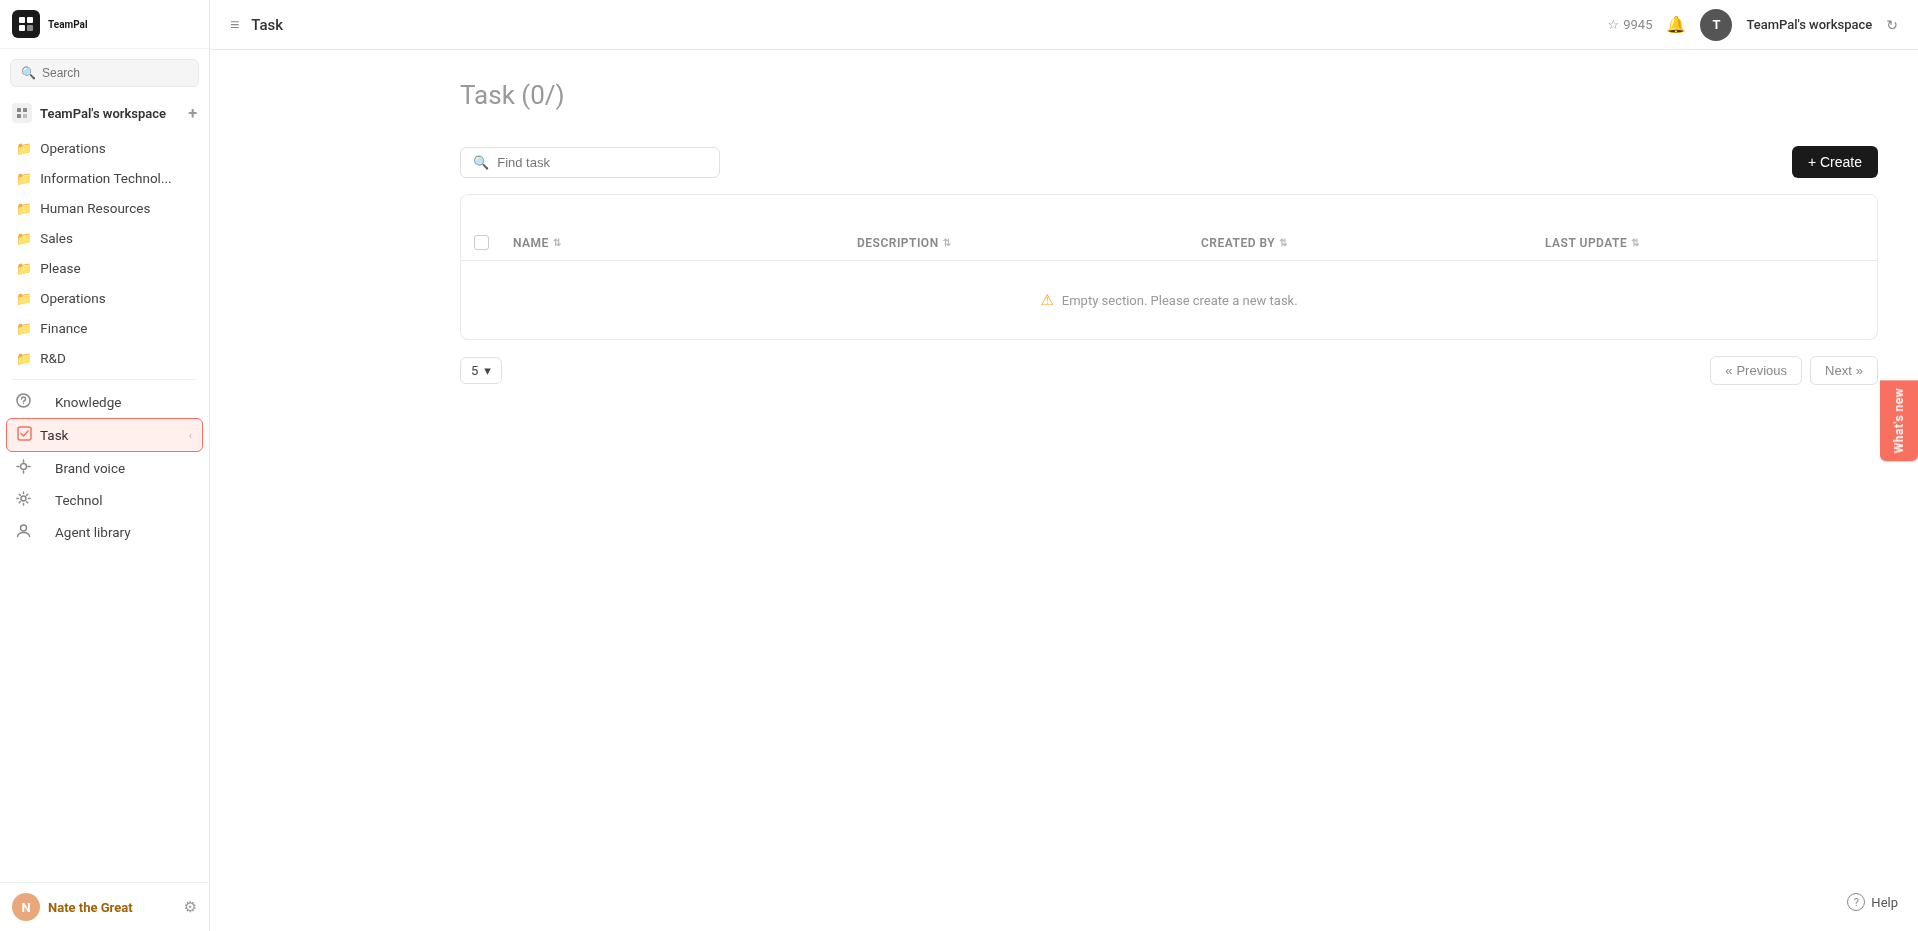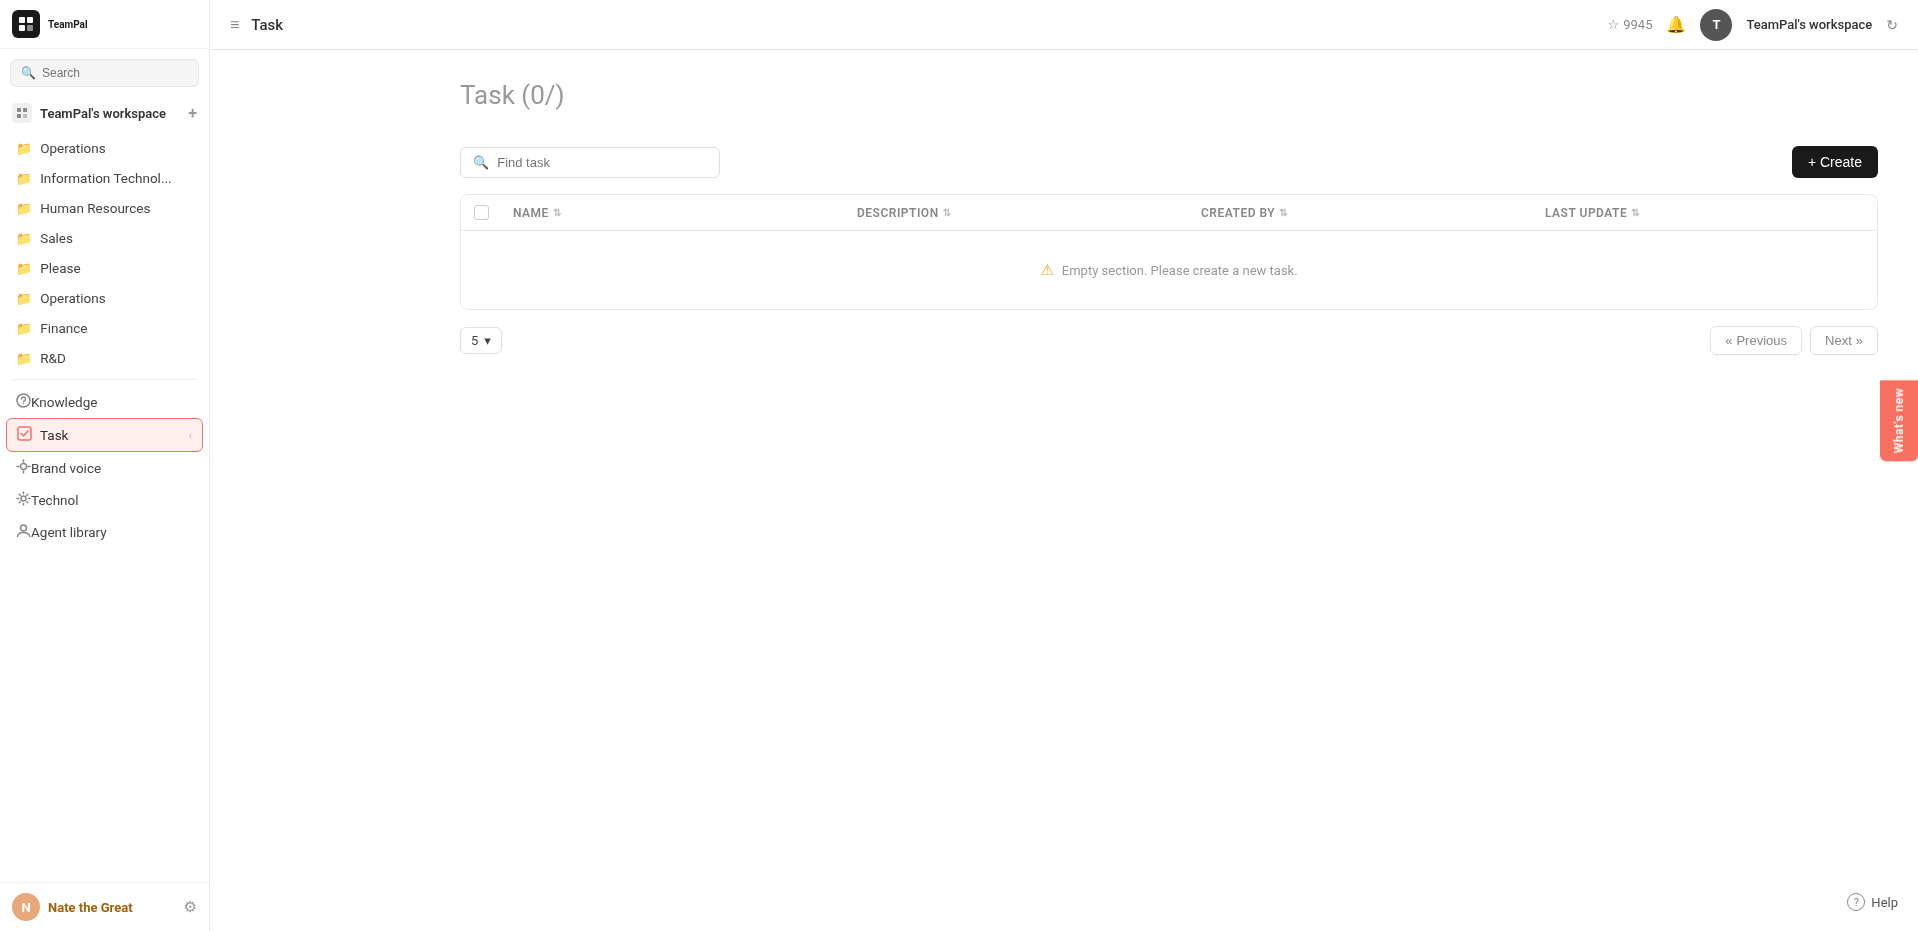--- a/index.html
+++ b/index.html
@@ -142,21 +142,21 @@
     .sidebar-divider {
       height: 1px;
       background: #f0f0f0;
       margin: 6px 12px;
     }
 
     .sidebar-section-item {
       display: flex;
       align-items: center;
       padding: 7px 16px;
-      gap: 0;
+      gap: 24px;
       cursor: pointer;
       color: #444;
       font-size: 13.5px;
     }
 
     .sidebar-section-item .icon {
       font-size: 14px;
       color: #888;
     }
 
@@ -353,20 +353,21 @@
     .table-header-cell {
       display: flex;
       align-items: center;
       gap: 4px;
       font-size: 12px;
       font-weight: 600;
       color: #888;
       text-transform: uppercase;
       letter-spacing: 0.5px;
       padding: 0 12px;
+      margin-top: 30px;
     }
 
     .sort-icon {
       font-size: 10px;
       color: #bbb;
     }
 
     .table-body {
       padding: 30px;
       display: flex;

